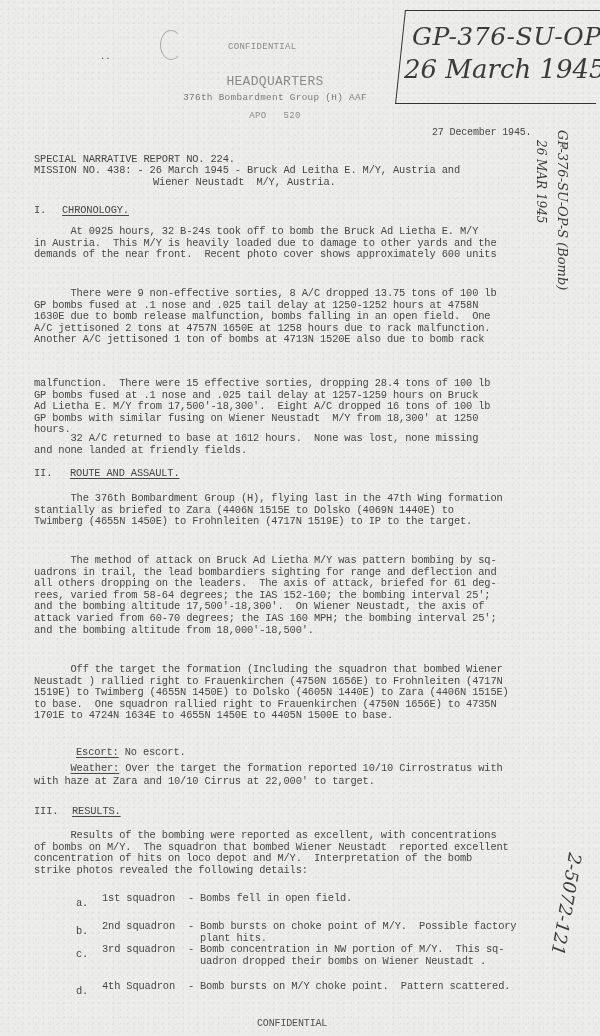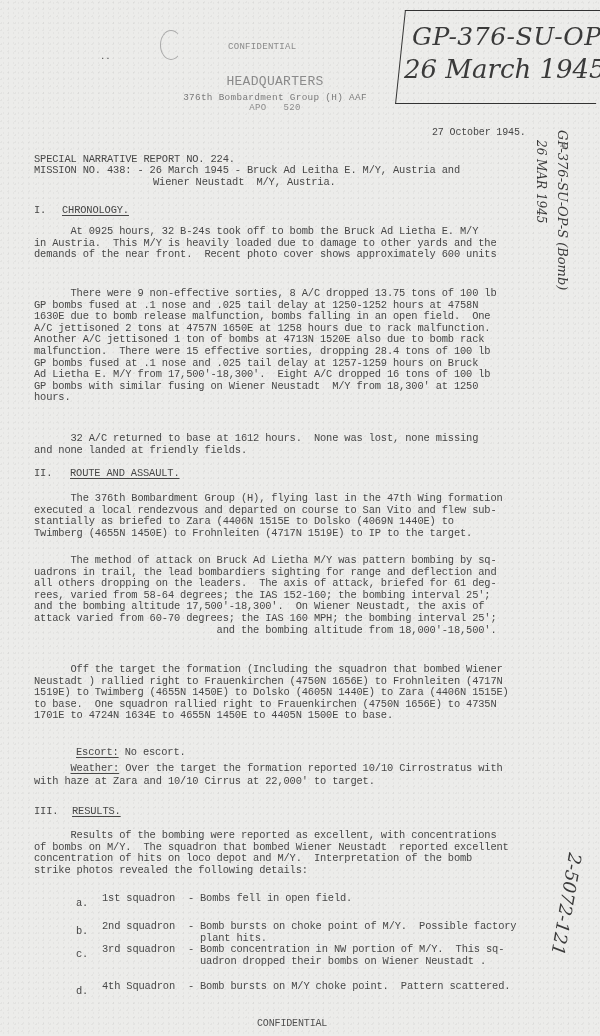--- a/index.html
+++ b/index.html
@@ -36,22 +36,22 @@
 <body>
 
 <div class="page">
 
   <div class="circle-mark"></div>
   <div class="tw" style="left:100px; top:52px; font-size:9px;">..</div>
 
   <div class="tw hdr" style="left:228px; top:42px;">CONFIDENTIAL</div>
   <div class="tw hdr center" style="left:150px; top:76px; width:250px; font-size:13px;">HEADQUARTERS</div>
   <div class="tw hdr center" style="left:150px; top:92px; width:250px; font-size:9.4px; color:#7a7a7a;">376th Bombardment Group (H) AAF</div>
-  <div class="tw hdr center" style="left:150px; top:103px; width:250px;">APO   520</div>
-  <div class="tw" style="left:432px; top:127px; font-size:10px;">27 October 1945.</div>
+  <div class="tw hdr center" style="left:150px; top:111px; width:250px;">APO   520</div>
+  <div class="tw" style="left:432px; top:127px; font-size:10px;">27 December 1945.</div>
 
   <div class="stamp-box"></div>
   <div class="hw" style="left:412px; top:22px; font-size:25px; letter-spacing:0.5px;">GP-376-SU-OP-S</div>
   <div class="hw" style="left:404px; top:54px; font-size:26px;">26 March 1945</div>
 
   <div class="hw" style="left:570px; top:130px; font-size:13px; transform-origin:0 0; transform: rotate(90deg);">GP-376-SU-OP-S (Bomb)</div>
   <div class="hw" style="left:548px; top:140px; font-size:12px; transform-origin:0 0; transform: rotate(90deg);">26 MAR 1945</div>
   <div class="hw" style="left:586px; top:855px; font-size:18px; transform-origin:0 0; transform: rotate(100deg);">2-5072-121</div>
   <div class="hw" style="left:560px; top:140px; font-size:10px; color:#777;">4</div>
 
@@ -67,50 +67,49 @@
     <div class="tw" style="position:relative;">in Austria.  This M/Y is heavily loaded due to damage to other yards and the</div>
     <div class="tw" style="position:relative;">demands of the near front.  Recent photo cover shows approximately 600 units</div>
   </div>
 
   <div style="position:absolute; left:34px; top:288px;">
     <div class="tw" style="position:relative;">      There were 9 non-effective sorties, 8 A/C dropped 13.75 tons of 100 lb</div>
     <div class="tw" style="position:relative;">GP bombs fused at .1 nose and .025 tail delay at 1250-1252 hours at 4758N</div>
     <div class="tw" style="position:relative;">1630E due to bomb release malfunction, bombs falling in an open field.  One</div>
     <div class="tw" style="position:relative;">A/C jettisoned 2 tons at 4757N 1650E at 1258 hours due to rack malfunction.</div>
     <div class="tw" style="position:relative;">Another A/C jettisoned 1 ton of bombs at 4713N 1520E also due to bomb rack</div>
-    <div class="tw" style="position:relative;">malfunction.  There were 15 effective sorties, dropping 28.4 tons of 100 lb</div>
+    <div class="tw" style="position:relative;margin-top:32px;">malfunction.  There were 15 effective sorties, dropping 28.4 tons of 100 lb</div>
     <div class="tw" style="position:relative;">GP bombs fused at .1 nose and .025 tail delay at 1257-1259 hours on Bruck</div>
     <div class="tw" style="position:relative;">Ad Lietha E. M/Y from 17,500'-18,300'.  Eight A/C dropped 16 tons of 100 lb</div>
     <div class="tw" style="position:relative;">GP bombs with similar fusing on Wiener Neustadt  M/Y from 18,300' at 1250</div>
     <div class="tw" style="position:relative;">hours.</div>
   </div>
 
   <div style="position:absolute; left:34px; top:433px;">
     <div class="tw" style="position:relative;">      32 A/C returned to base at 1612 hours.  None was lost, none missing</div>
     <div class="tw" style="position:relative;">and none landed at friendly fields.</div>
   </div>
 
   <div class="tw" style="left:34px; top:468px;">II.</div>
   <div class="tw ul" style="left:70px; top:468px;">ROUTE AND ASSAULT.</div>
 
   <div style="position:absolute; left:34px; top:493px;">
     <div class="tw" style="position:relative;">      The 376th Bombardment Group (H), flying last in the 47th Wing formation</div>
-    <div class="tw" style="position:relative;">executed a local rendezvous and departed on course to San Vito and flew sub-</div>
     <div class="tw" style="position:relative;">stantially as briefed to Zara (4406N 1515E to Dolsko (4069N 1440E) to</div>
     <div class="tw" style="position:relative;">Twimberg (4655N 1450E) to Frohnleiten (4717N 1519E) to IP to the target.</div>
   </div>
 
   <div style="position:absolute; left:34px; top:555px;">
     <div class="tw" style="position:relative;">      The method of attack on Bruck Ad Lietha M/Y was pattern bombing by sq-</div>
     <div class="tw" style="position:relative;">uadrons in trail, the lead bombardiers sighting for range and deflection and</div>
     <div class="tw" style="position:relative;">all others dropping on the leaders.  The axis of attack, briefed for 61 deg-</div>
     <div class="tw" style="position:relative;">rees, varied from 58-64 degrees; the IAS 152-160; the bombing interval 25';</div>
     <div class="tw" style="position:relative;">and the bombing altitude 17,500'-18,300'.  On Wiener Neustadt, the axis of</div>
     <div class="tw" style="position:relative;">attack varied from 60-70 degrees; the IAS 160 MPH; the bombing interval 25';</div>
-    <div class="tw" style="position:relative;text-align:right;">and the bombing altitude from 18,000'-18,500'.</div>
+    <div class="tw" style="position:relative;">and the bombing altitude from 18,000'-18,500'.</div>
   </div>
 
   <div style="position:absolute; left:34px; top:664px;">
     <div class="tw" style="position:relative;">      Off the target the formation (Including the squadron that bombed Wiener</div>
     <div class="tw" style="position:relative;">Neustadt ) rallied right to Frauenkirchen (4750N 1656E) to Frohnleiten (4717N</div>
     <div class="tw" style="position:relative;">1519E) to Twimberg (4655N 1450E) to Dolsko (4605N 1440E) to Zara (4406N 1515E)</div>
     <div class="tw" style="position:relative;">to base.  One squadron rallied right to Frauenkirchen (4750N 1656E) to 4735N</div>
     <div class="tw" style="position:relative;">1701E to 4724N 1634E to 4655N 1450E to 4405N 1500E to base.</div>
   </div>
 

